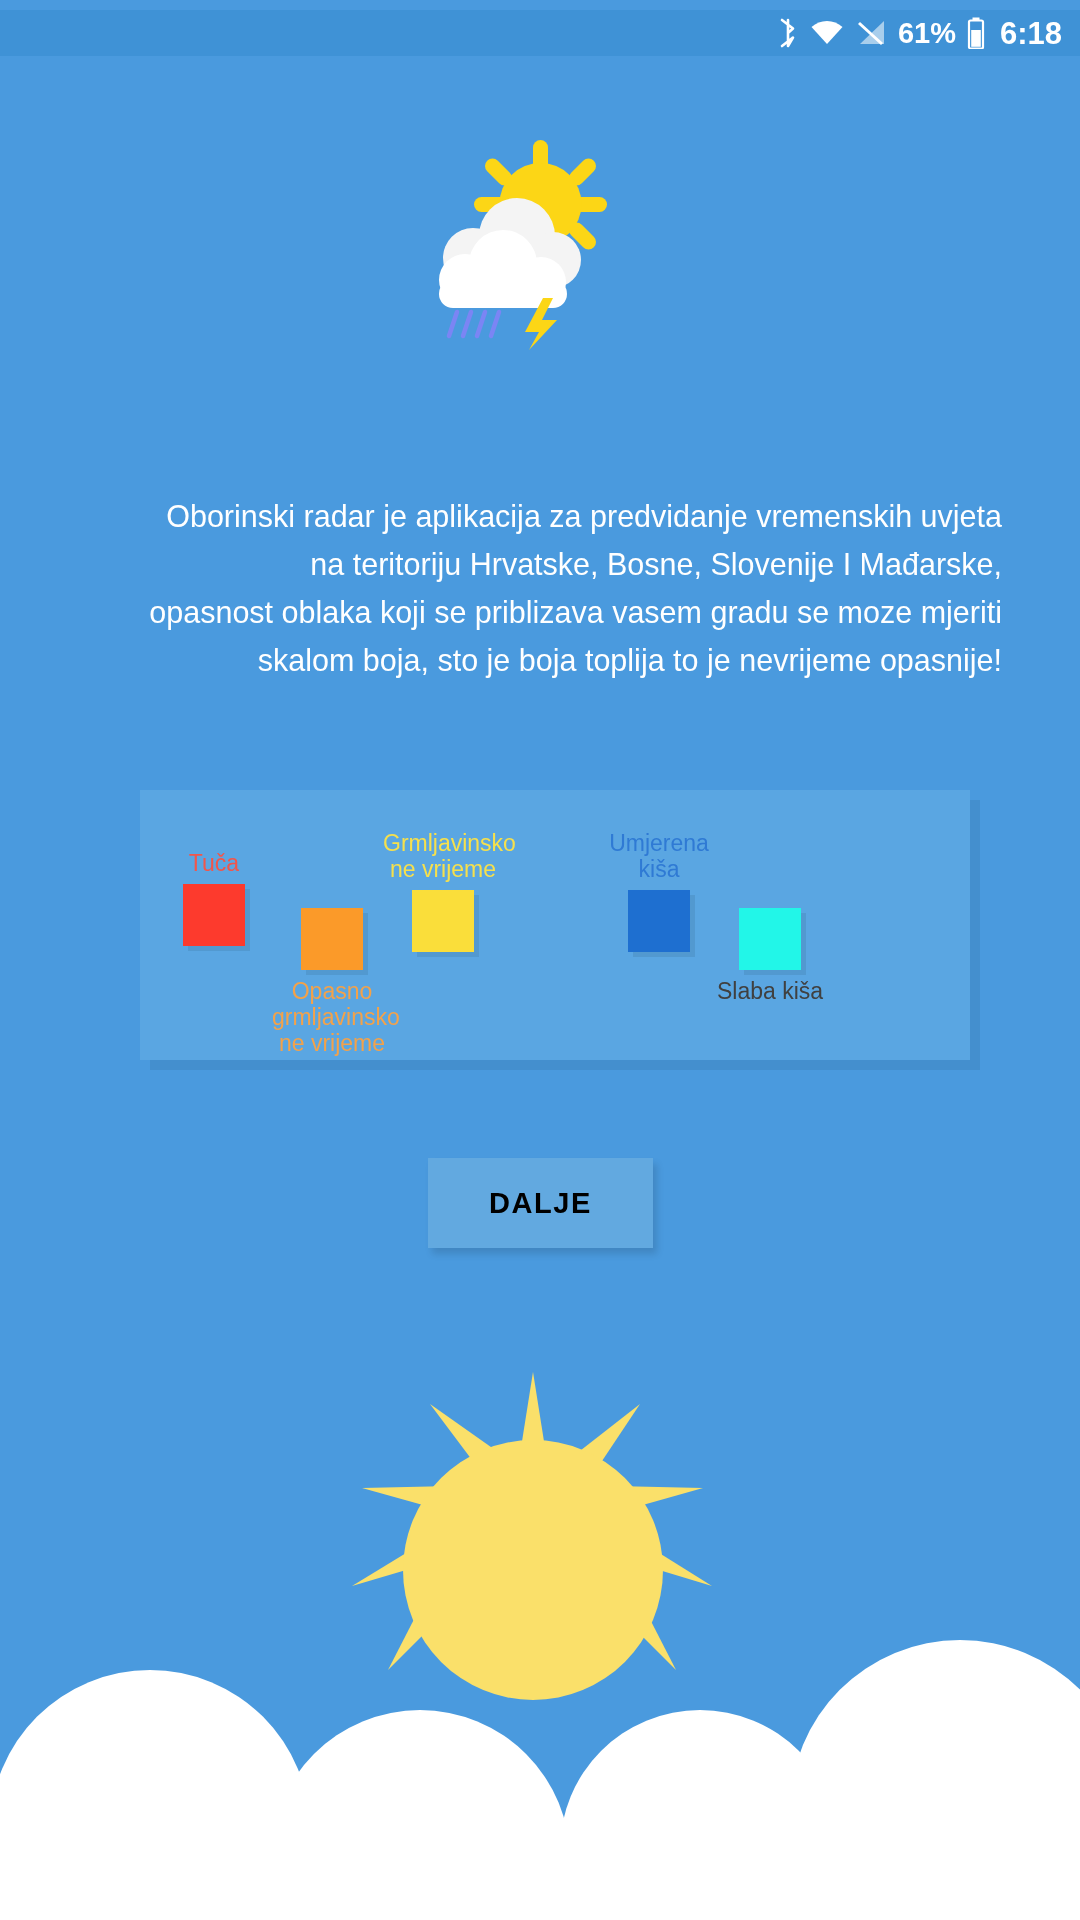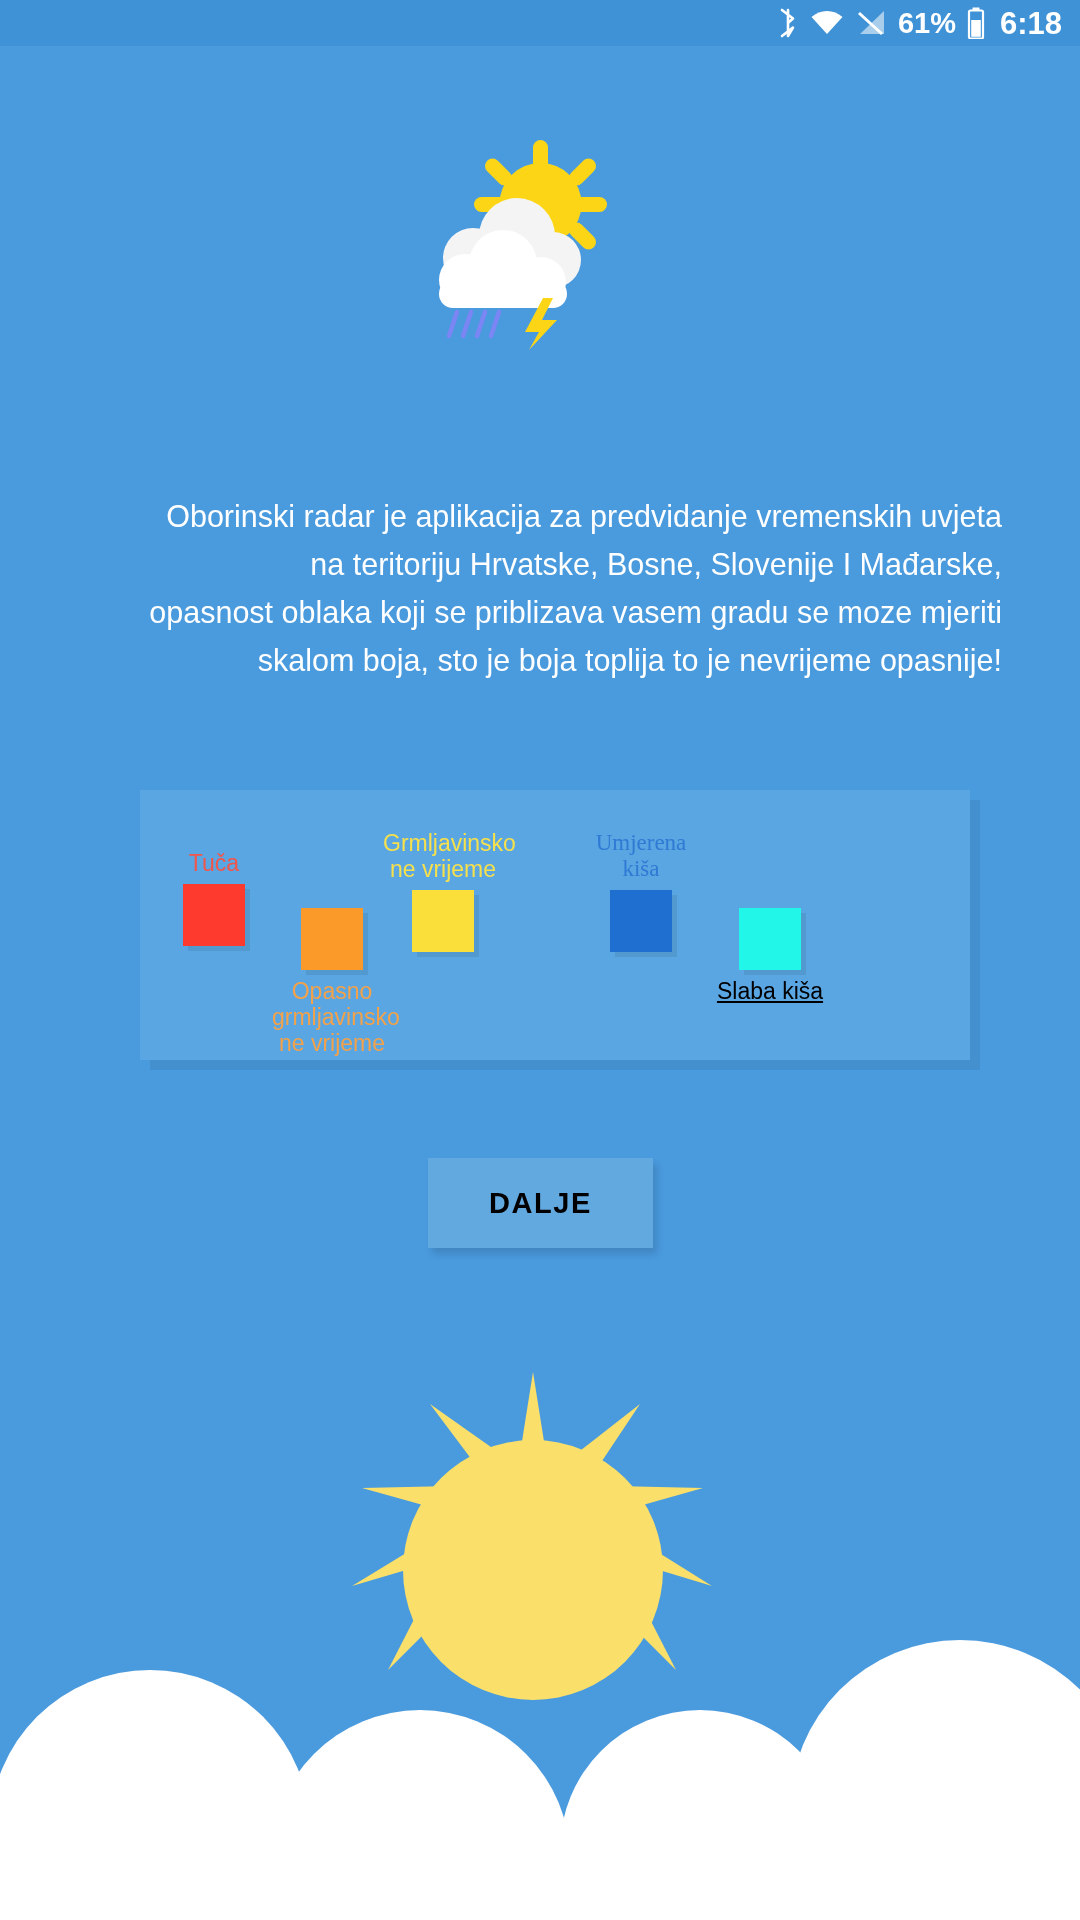--- a/index.html
+++ b/index.html
@@ -14,21 +14,21 @@
     position: relative;
     width: 1080px;
     height: 1920px;
     background: #4a9ade;
     overflow: hidden;
   }
 
   
   .status-bar {
     position: absolute;
-    top: 0; left: 0;
+    top: 10px; left: 0;
     width: 1080px;
     height: 46px;
     background: #3f92d6;
     display: flex;
     align-items: center;
     justify-content: flex-end;
     padding-right: 18px;
     gap: 11px;
     z-index: 40;
   }
@@ -228,29 +228,29 @@
 ne vrijeme</div>
       </div>
 
       <div class="legend-item above" style="left:243px; top:40px;">
         <div class="legend-label" style="color:#f6e04c;">Grmljavinsko
 ne vrijeme</div>
         <div class="swatch" style="background:#fade3a;"></div>
       </div>
 
 
-      <div class="legend-item above" style="left:441px; top:40px;font-family:Liberation Serif, serif;">
+      <div class="legend-item above" style="left:459px; top:40px;">
         <div class="legend-label" style="color:#2f7ad4;">Umjerena
 kiša</div>
         <div class="swatch" style="background:#1e6fd0;"></div>
       </div>
 
       <div class="legend-item below" style="left:570px; top:118px;">
         <div class="swatch" style="background:#22f6e8;"></div>
-        <div class="legend-label" style="color:#000000;text-decoration:underline;">Slaba kiša</div>
+        <div class="legend-label" style="color:#404040;">Slaba kiša</div>
       </div>
 
     </div>
   </div>
 
   <button class="next-button">DALJE</button>
 
   <div class="bottom-art">
     <svg width="1080" height="560" viewBox="0 0 1080 560">
       <g fill="#fae06a">

